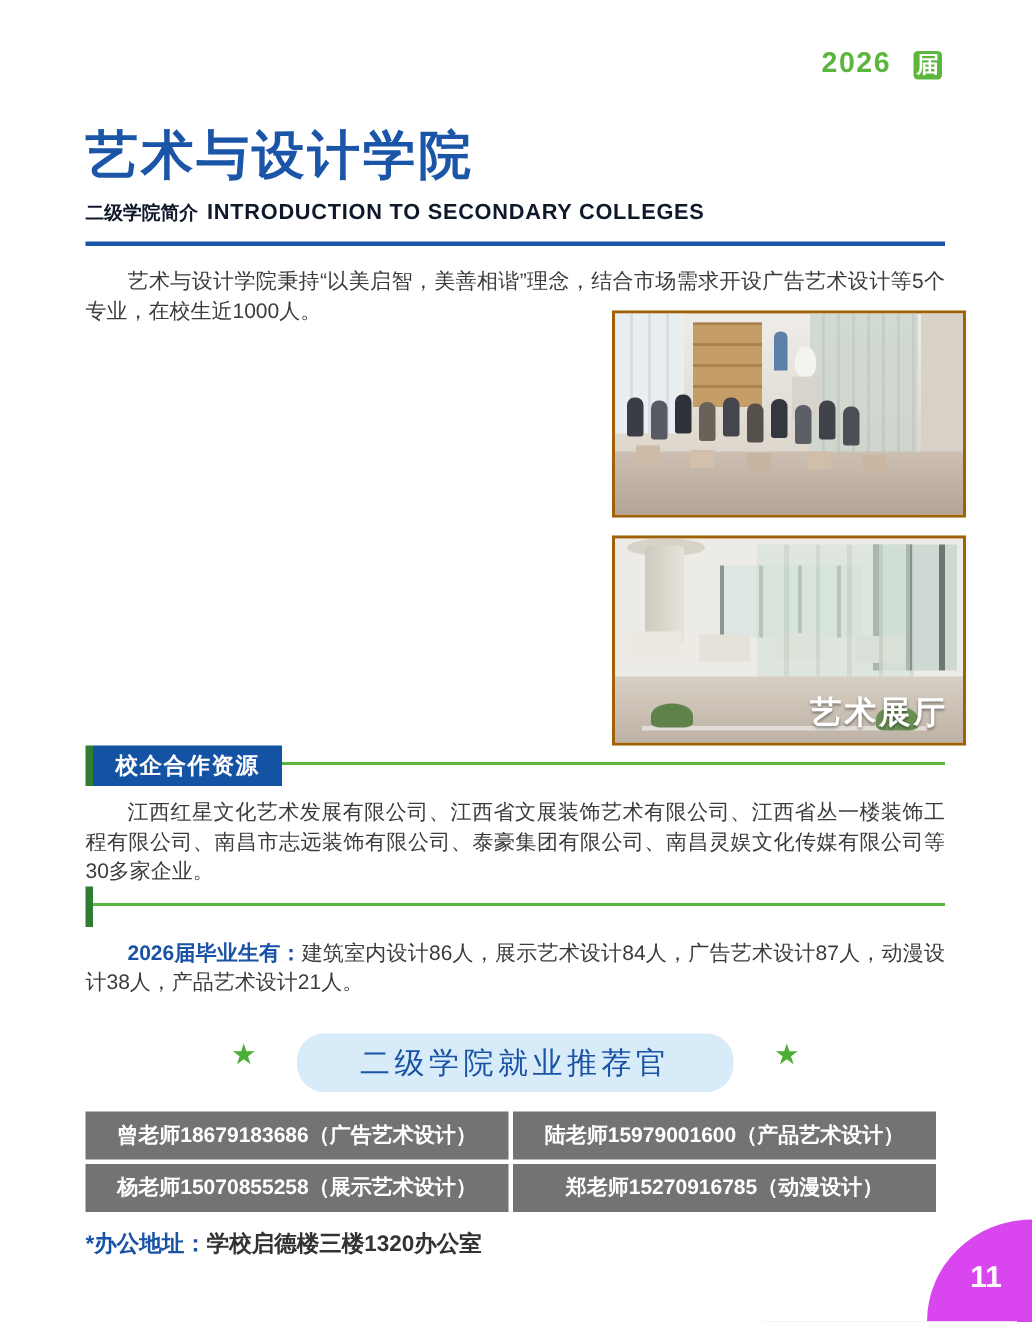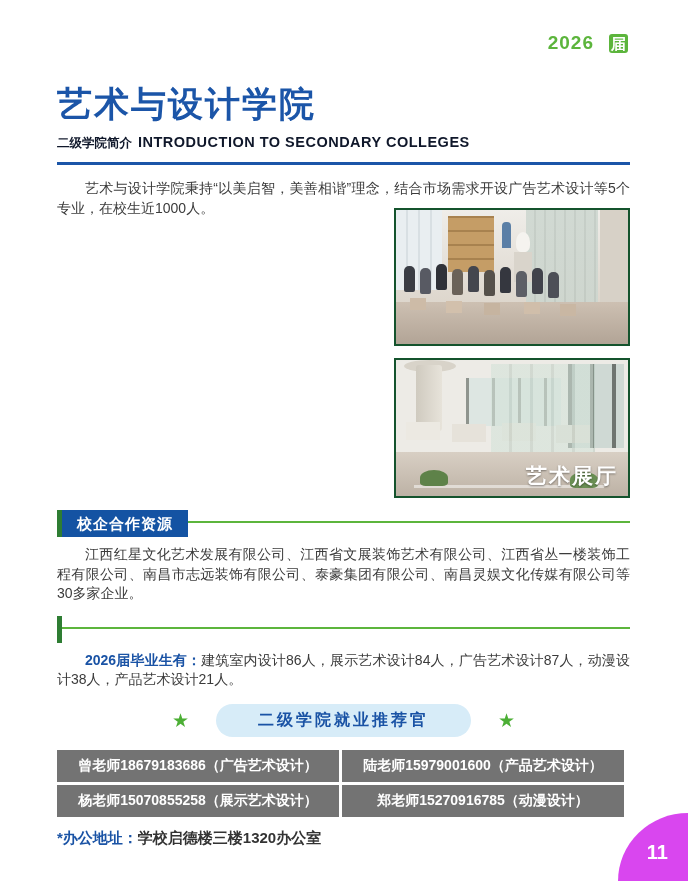--- a/index.html
+++ b/index.html
@@ -23,21 +23,21 @@
   .subtitle{margin-top:9px;font-weight:bold;color:#0f172a;line-height:18px;}
   .subtitle .cn{font-size:12.5px;margin-right:6px;}
   .subtitle .en{font-size:14.5px;letter-spacing:.5px;}
   .divider{margin-top:10px;height:3px;background:#1b55a8;}
   
   .para{font-size:14px;line-height:19.5px;text-align:justify;margin:8px 0 0 0;
     text-indent:2em;color:#3b3b3b;}
   .para.first{margin-top:14px;}
   
   .photo-stack{float:right;width:236px;margin-left:12px;margin-top:-10px;}
-  .photo{position:relative;width:232px;overflow:hidden;border:2px solid #14532d;background:#e8e4de;}
+  .photo{position:relative;width:232px;overflow:hidden;border:2px solid #a16207;background:#e8e4de;margin-left:14px;}
   .photo1{height:134px;margin-bottom:12px;}
   .photo2{height:136px;}
   .abs{position:absolute;}
   .p1-wall{inset:0 0 40px 0;background:linear-gradient(180deg,#efede9,#ddd6cc);}
   .p1-window-left{left:0;top:0;width:46px;height:80px;
     background:repeating-linear-gradient(90deg,#e9eef1 0 10px,#d8dfe3 10px 12px);}
   .p1-shelf{left:52px;top:6px;width:46px;height:56px;
     background:repeating-linear-gradient(0deg,#c59d66 0 12px,#a8824f 12px 14px),
                repeating-linear-gradient(90deg,#c59d66 0 14px,#a8824f 14px 16px);}
   .p1-screen{right:30px;top:0;width:72px;height:94px;opacity:.85;
@@ -72,31 +72,31 @@
   .p2-floor{left:0;bottom:0;width:100%;height:44px;
     background:linear-gradient(180deg,#d8cfc4,#bdb2a5);}
   .p2-streak{left:18px;bottom:8px;width:190px;height:3px;background:rgba(255,255,255,.5);
     box-shadow:10px 12px 0 rgba(255,255,255,.35),-6px 22px 0 rgba(255,255,255,.3);}
   .p2-plant{left:24px;bottom:10px;width:28px;height:16px;background:#5e8249;
     border-radius:50% 50% 20% 20%;box-shadow:150px 2px 0 #6a8f53;}
   .p2-label{right:10px;bottom:6px;color:#ffffff;font-weight:bold;font-size:21px;
     letter-spacing:2px;text-shadow:0 1px 2px rgba(0,0,0,.4);}
   .clear{clear:both;}
   
-  .section-header{display:flex;align-items:flex-start;margin-top:12px;height:27px;}
+  .section-header{display:flex;align-items:flex-start;height:27px;}
   .section-accent{width:5px;height:27px;background:#2e7d33;}
   .section-box{background:#1453a3;color:#ffffff;font-weight:bold;font-size:15px;
     line-height:27px;padding:0 15px;letter-spacing:1px;}
   .section-line{flex:1;height:2px;background:#5cb53c;margin-top:11px;}
   .lead{color:#1a53a5;font-weight:bold;}
   
   .pill-row{display:flex;align-items:center;justify-content:center;gap:27px;margin-top:14px;}
   .star{color:#4caf35;font-size:19px;line-height:19px;}
   .pill{background:#d7ecf8;border-radius:18px;padding:6px 42px;color:#1a53a5;
-    font-weight:bold;font-size:16px;letter-spacing:3px;}
+    font-weight:normal;font-size:20px;letter-spacing:3px;margin-top:10px;}
   
   .contacts{width:100%;border-collapse:separate;border-spacing:3px;margin:10px -3px 0 -3px;}
   .contacts td{background:#737373;color:#ffffff;font-weight:bold;font-size:14px;
     text-align:center;height:30px;width:50%;}
   
   .office{margin-top:9px;font-size:15px;font-weight:bold;}
   .office .label{color:#1a53a5;}
   .office .value{color:#333333;}
   
   .page-number{position:absolute;right:0;bottom:0;width:70px;height:68px;

